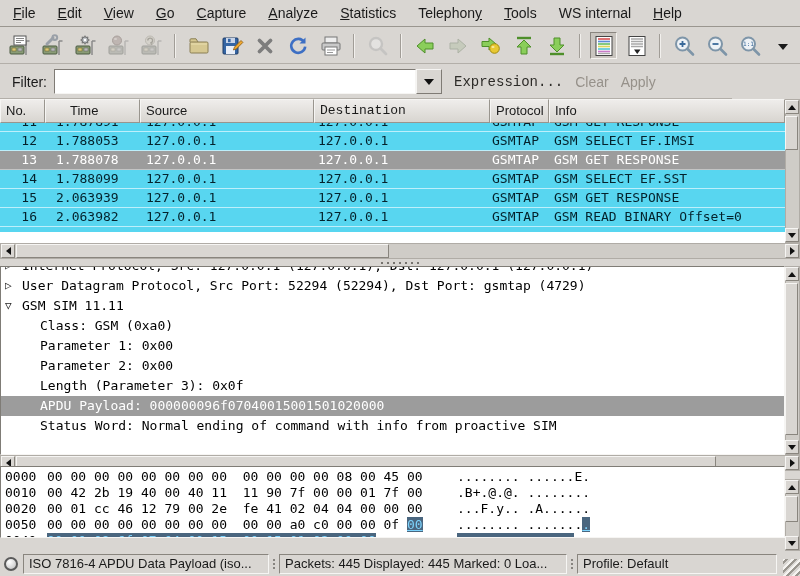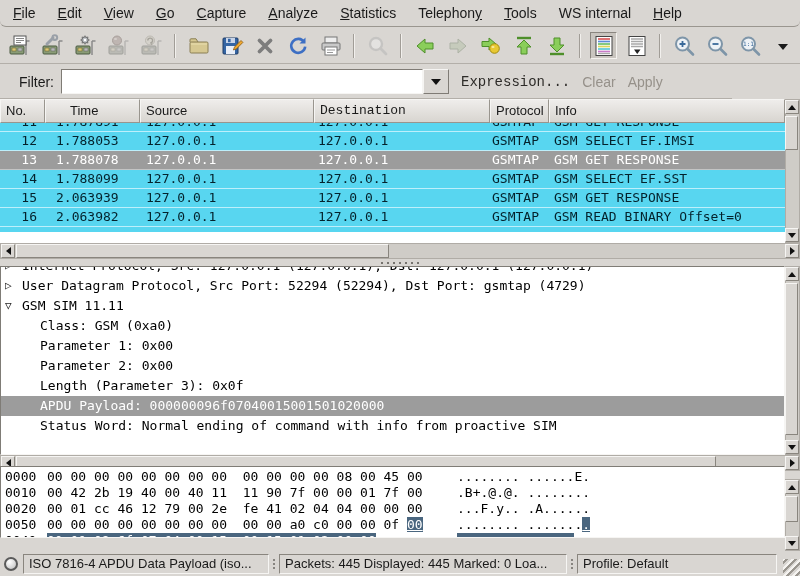--- a/index.html
+++ b/index.html
@@ -4,36 +4,36 @@
 <style>
   html,body{margin:0;padding:0;background:#888;}
   *{box-sizing:border-box;}
   .window{
     position:relative;width:800px;height:576px;overflow:hidden;
     background:var(--window-bg,#d9d6d2);
     font-family:"Liberation Sans",sans-serif;font-size:13px;color:#1a1a1a;
   }
   
   .menubar{position:absolute;left:0;top:0;width:800px;height:27px;
-    border-bottom:1px solid #9a968f;display:flex;align-items:center;padding-left:2px;border-radius:6px;}
+    border-bottom:1px solid #9a968f;display:flex;align-items:center;padding-left:2px;}
   .menu-item{padding:4px 11px;white-space:nowrap;font-size:14px;}
   .menu-item .mn{text-decoration:underline;}
   
   .toolbar{position:absolute;left:0;top:28px;width:800px;height:36px;
     border-bottom:1px solid #b3afa9;display:flex;align-items:center;padding:0 8px 0 6px;gap:6px;}
   .tbtn{width:27px;height:27px;display:flex;align-items:center;justify-content:center;border:1px solid transparent;flex:0 0 auto;}
   .tbtn.pressed{background:#c9c5bf;border-color:#8a867f #f4f2ef #f4f2ef #8a867f;}
   .tbtn.disabled svg{opacity:.42;filter:grayscale(75%);}
   .ticon svg{display:block;}
   .tsep{width:2px;height:24px;flex:0 0 auto;
     background:linear-gradient(to right,#a19d97 50%,#f2f0ed 50%);margin:0 3px;}
   .tbtn.overflow-btn{margin-left:auto;width:18px;}
   
   .filterbar{position:absolute;left:0;top:65px;width:732px;height:34px;
-    border-bottom:1px solid #b3afa9;display:flex;align-items:center;padding-left:19px;font-size:14px;}
+    border-bottom:1px solid #b3afa9;display:flex;align-items:center;padding-left:12px;font-size:14px;}
   .filter-label{margin-right:7px;}
   .filter-entry{width:362px;height:25px;border:1px solid;border-color:#7f7b75 #f6f5f3 #f6f5f3 #7f7b75;
     background:#fff;outline:none;font-family:"Liberation Sans",sans-serif;font-size:13px;padding:0 4px;}
   .filter-drop{width:26px;height:25px;background:var(--window-bg,#d9d6d2);
     border:1px solid;border-color:#f6f5f3 #7f7b75 #7f7b75 #f6f5f3;
     display:flex;align-items:center;justify-content:center;}
   .caret{width:0;height:0;border-left:5px solid transparent;border-right:5px solid transparent;border-top:6px solid #111;}
   .filter-btn{margin-left:12px;white-space:nowrap;}
   .filter-btn.enabled{color:#2d2b28;font-family:Liberation Mono, monospace;}
   .filter-btn.dim{color:var(--disabled-text,#96918a);}
@@ -91,21 +91,21 @@
   .dline.selected{background:var(--selection-gray,#9c9c9c);color:#fff;}
   .dline.clipped{margin-top:-11px;}
   .exp{position:absolute;left:4px;top:0;width:15px;font-size:11px;color:#222;}
   
   .hexpane{position:absolute;left:0;top:466px;width:785px;height:72px;background:#fff;
     border:1px solid;border-color:#7f7c76 #f6f5f3 #f6f5f3 #7f7c76;overflow:hidden;padding-top:2px;}
   .hrow{height:16px;line-height:16px;display:flex;white-space:pre;
     font-family:"DejaVu Sans Mono",monospace;font-size:13px;color:#000;}
   .h-off{width:46px;padding-left:4px;}
   .h-bytes{width:410px;}
-  .hl{background:var(--hex-selection,#4a667f);color:#ffffff;text-decoration:underline;}
+  .hl{background:var(--hex-selection,#4a667f);color:#7dd3fc;text-decoration:underline;}
   
   .statusbar{position:absolute;left:0;top:551px;width:800px;height:25px;
     display:flex;align-items:center;padding:0 2px 0 4px;}
   .expert-led{width:14px;height:14px;border-radius:50%;border:2px solid #5a5a5a;
     background:radial-gradient(circle at 35% 30%,#ffffff,#bcbcbc);margin-right:5px;flex:0 0 auto;}
   .sbox{height:20px;line-height:18px;border:1px solid;border-color:#89857e #f6f5f3 #f6f5f3 #89857e;
     padding:0 5px;white-space:nowrap;overflow:hidden;}
   .sbox.f1{width:246px;}
   .sbox.f2{width:288px;}
   .sbox.f3{width:200px;}

